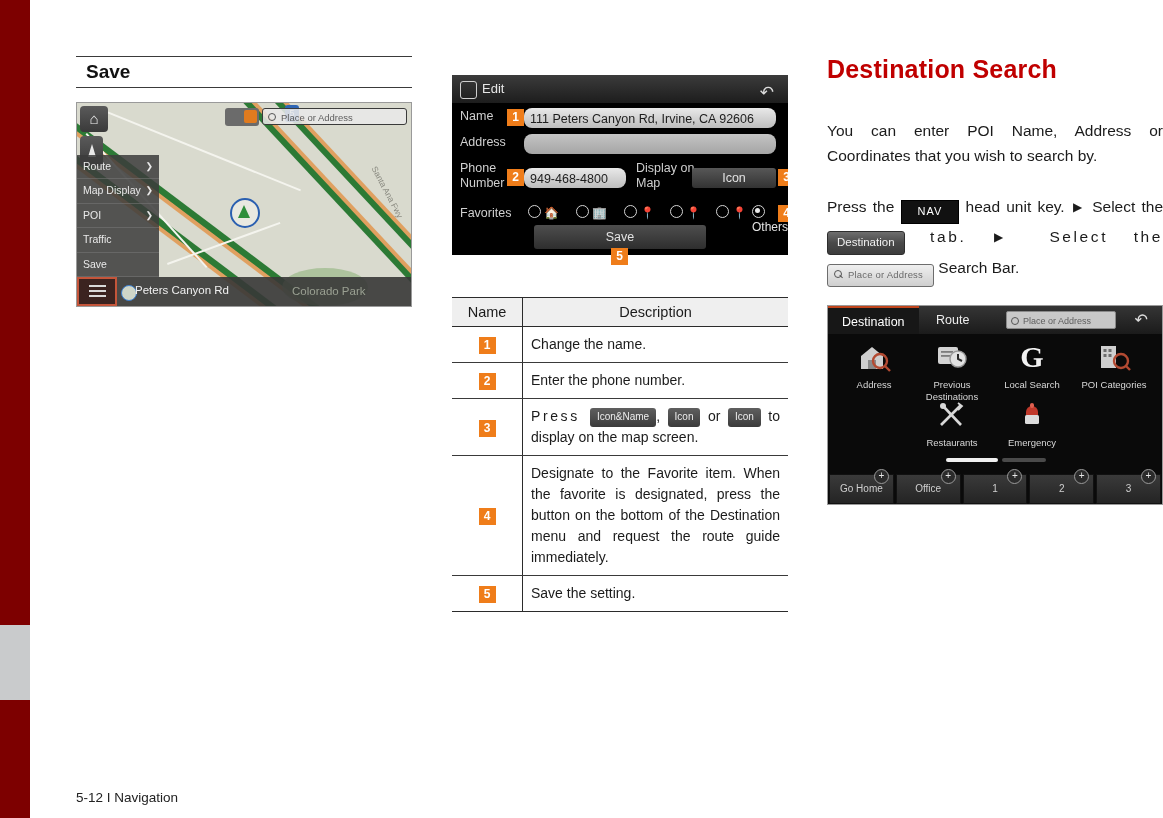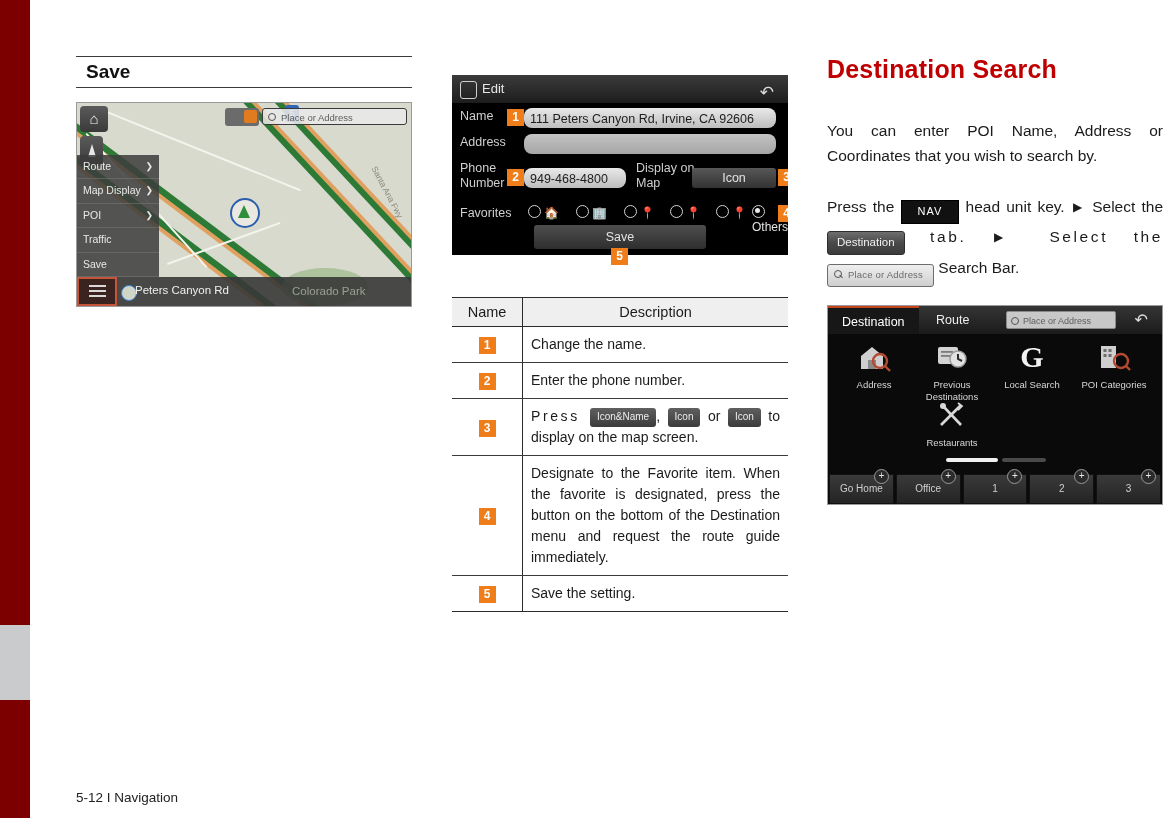--- a/index.html
+++ b/index.html
@@ -467,20 +467,30 @@
             <svg width="34" height="30" viewBox="0 0 34 30">
                 <line x1="6" y1="25" x2="26" y2="5" stroke="#d8d8d8" stroke-width="2.6"></line>
                 <line x1="26" y1="25" x2="8" y2="6" stroke="#d8d8d8" stroke-width="2.6"></line>
                 <path d="M23 3 l4 3 -4 4" stroke="#d8d8d8" stroke-width="1.8" fill="none"></path>
                 <circle cx="8" cy="6" r="3" fill="#d8d8d8"></circle>
               </svg>
           </div>
           <span>Restaurants</span>
         </div>
 
+        <div class="tile" style="left:162px;top:60px;">
+          <div class="gi">
+            <svg width="34" height="30" viewBox="0 0 34 30">
+                <path d="M11 12 a6 6 0 0 1 12 0 v3 H11 Z" fill="#c0392b"></path>
+                <rect x="10" y="15" width="14" height="9" rx="1.5" fill="#dcdcdc"></rect>
+                <rect x="15" y="3" width="4" height="5" rx="2" fill="#e06050"></rect>
+              </svg>
+          </div>
+          <span>Emergency</span>
+        </div>
 
       </div>
 
       <div class="pager">
           <i class="a"></i>
           <i class="b"></i>
         </div>
 
       <div class="qbar">
         <div class="qb">

